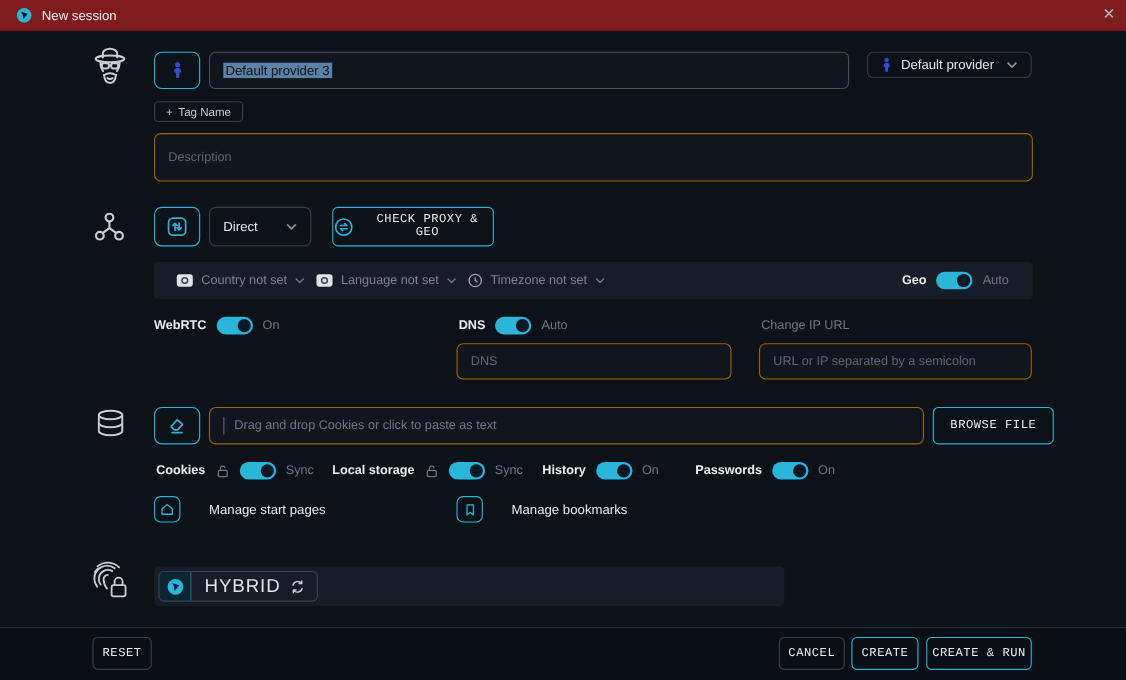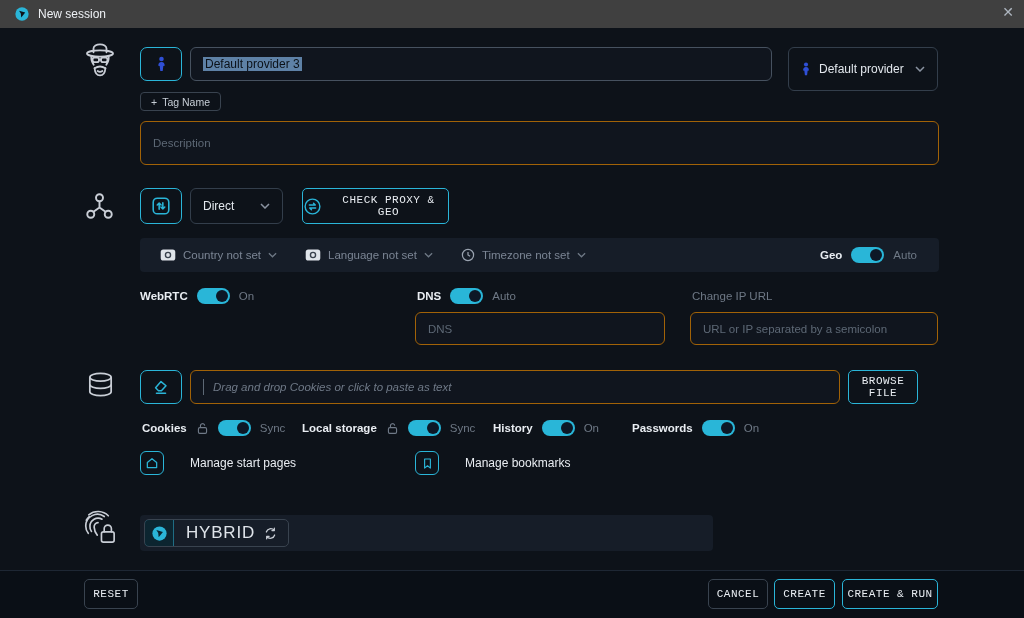--- a/index.html
+++ b/index.html
@@ -1,20 +1,20 @@
 <!DOCTYPE html>
 <html><head>
 <meta charset="utf-8">
 <style>
 *{margin:0;padding:0;box-sizing:border-box}
 html,body{background:#0d1219}
 #app{position:relative;width:1024px;height:618px;background:#0d1219;font-family:"Liberation Sans",sans-serif;color:#e9edf2;overflow:hidden}
 .abs{position:absolute}
 
-#topbar{left:0;top:0;width:1024px;height:28px;background:#404040;display:flex;align-items:center;gap:9px;padding:0 15px}
+#topbar{left:0;top:0;width:1024px;height:28px;background:#7f1d1d;display:flex;align-items:center;gap:9px;padding:0 15px}
 #topbar .title{font-size:12px;color:#eef1f5}
 #close-btn{position:absolute;right:10px;top:5px;font-size:14px;color:#aeb6c0;background:none;border:none;cursor:pointer;line-height:1;font-family:inherit}
 
 .sq-btn{display:flex;align-items:center;justify-content:center;background:transparent;border:1.5px solid #2ab5d8;border-radius:7px;cursor:pointer}
 .field{background:#10151e;border:1px solid #a16207;border-radius:6px;display:flex;align-items:center;padding:0 12px;font-size:12px;cursor:text}
 .dd{background:transparent;border:1px solid #333e4b;border-radius:6px;display:flex;align-items:center;padding:0 12px;font-size:12px;cursor:pointer;gap:8px;color:#e2e7ed}
 .dd .chev{margin-left:auto}
 .ph{color:#5d6875;font-size:11.5px}
 .btn{display:flex;align-items:center;justify-content:center;gap:8px;background:transparent;border-radius:5px;color:#e9edf2;font-size:11px;letter-spacing:.5px;cursor:pointer;font-family:Liberation Mono, monospace}
 .btn.gray{border:1px solid #39434f}
@@ -23,42 +23,42 @@
 .toggle::after{content:"";position:absolute;right:2px;top:2px;width:12px;height:12px;border-radius:50%;background:#0d1826}
 .tglrow{display:flex;align-items:center;gap:9px}
 .tlabel{font-size:11.5px;font-weight:700;color:#e9edf2}
 .tstate{font-size:11.5px;color:#6e7885}
 .panel{background:#161d28;border-radius:4px}
 .sel{background:#5e81a6;color:#0b1118;padding:0 2px}
 
 #heisenberg-icon{left:80px;top:41px}
 #btn-profile-icon{left:140px;top:47px;width:42px;height:34px}
 #name-input{left:190px;top:47px;width:582px;height:34px;border-color:#46515f}
-#provider-dd{left:788px;top:47px;width:150px;height:44px}
+#provider-dd{left:788px;top:47px;width:150px;height:24px}
 #tag-btn{left:140px;top:92px;height:19px;padding:0 10px;border:1px solid #39434f;border-radius:4px;display:flex;align-items:center;gap:5px;font-size:10.5px;color:#c7ced6;background:transparent;cursor:pointer;font-family:inherit}
 #desc{left:140px;top:121px;width:799px;height:44px;align-items:center;padding:8px 12px}
 #network-icon{left:83px;top:190px}
 #btn-proxy-icon{left:140px;top:188px;width:42px;height:36px}
 #direct-dd{left:190px;top:188px;width:93px;height:36px}
 #check-btn{left:302px;top:188px;width:147px;height:36px;gap:7px;font-size:11px}
-#geo-panel{left:140px;top:238px;width:799px;height:34px;display:flex;align-items:center;padding:0 22px 0 20px;gap:28px}
+#geo-panel{left:140px;top:238px;width:799px;height:34px;display:flex;align-items:center;padding:0 22px 0 20px;gap:10px}
 .geo-item{display:flex;align-items:center;gap:7px;font-size:11.5px;color:#7b8594;cursor:pointer}
 #geo-right{margin-left:auto;display:flex;align-items:center;gap:9px}
 #webrtc-group{left:140px;top:288px}
 #dns-group{left:417px;top:288px}
 #changeip-label{left:692px;top:290px;font-size:11.5px;color:#6e7885}
 #fake-dd{left:140px;top:312px;width:250px;height:33px}
 #dns-input{left:415px;top:312px;width:250px;height:33px}
 #url-input{left:690px;top:312px;width:248px;height:33px}
 #db-icon{left:84px;top:370px}
 #btn-eraser{left:140px;top:370px;width:42px;height:34px}
 #dropzone{left:190px;top:370px;width:650px;height:34px;gap:9px}
 #dropzone .caret{width:1px;height:16px;background:#5d6875}
-#dropzone .ph{font-style:italic;color:#6f7987}
-#browse-btn{left:848px;top:370px;width:70px;height:34px}
+#dropzone .ph{color:#6f7987}
+#browse-btn{left:848px;top:370px;width:110px;height:34px}
 #tgl-cookies{left:142px;top:420px}
 #tgl-localstorage{left:302px;top:420px}
 #tgl-history{left:493px;top:420px}
 #tgl-passwords{left:632px;top:420px}
 .manage{display:flex;align-items:center;gap:26px;background:none;border:none;cursor:pointer;color:#e9edf2;font-size:12px;font-family:inherit}
 .manage .ibox{width:24px;height:24px;border:1.5px solid #2ab5d8;border-radius:6px;display:flex;align-items:center;justify-content:center}
 #manage-start{left:140px;top:451px}
 #manage-bookmarks{left:415px;top:451px}
 #manage-ext{left:690px;top:451px}
 #fp-icon{left:79px;top:506px}

